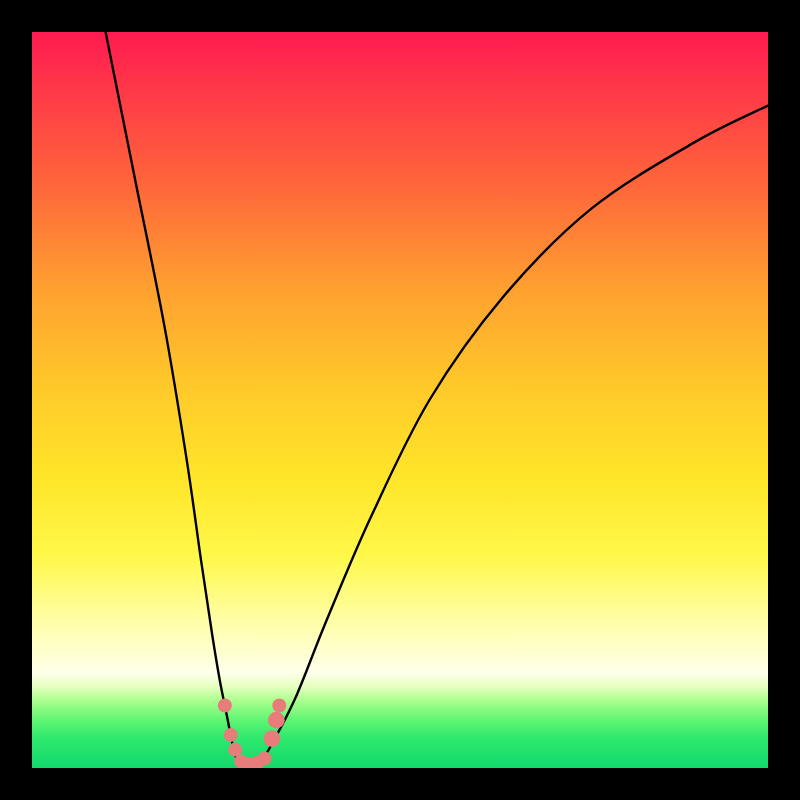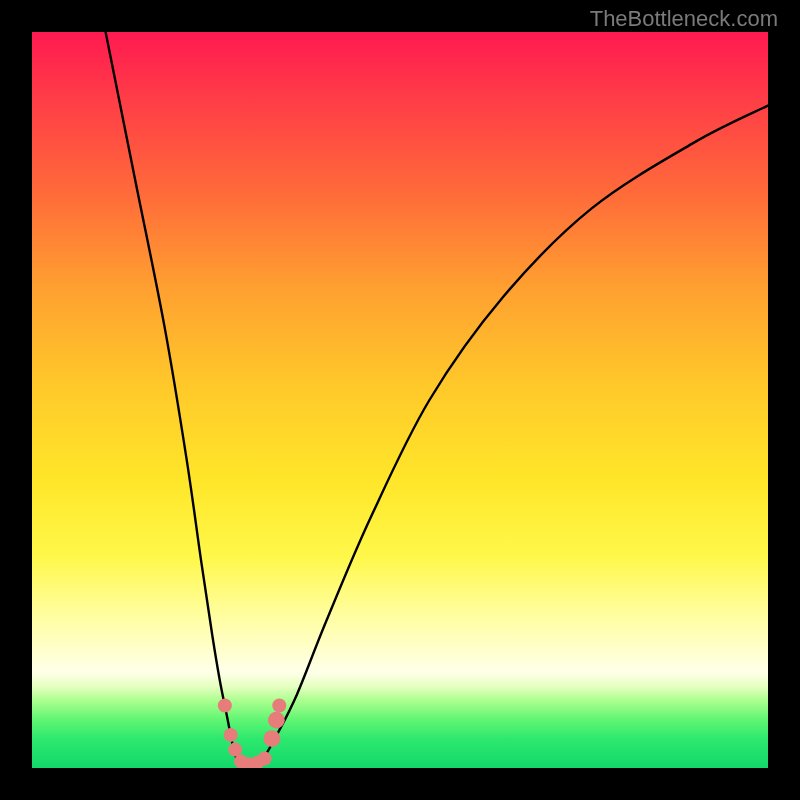--- a/index.html
+++ b/index.html
@@ -96,14 +96,13 @@
           <circle cx="217.11999999999998" cy="732.32" r="7" fill="#e77d7a"></circle>
           <circle cx="225.216" cy="730.848" r="7" fill="#e77d7a"></circle>
           <circle cx="232.576" cy="726.432" r="7" fill="#e77d7a"></circle>
           <circle cx="239.936" cy="706.56" r="8.4" fill="#e77d7a"></circle>
           <circle cx="244.352" cy="688.16" r="8.4" fill="#e77d7a"></circle>
           <circle cx="247.29600000000002" cy="673.44" r="7" fill="#e77d7a"></circle>
         </g>
     </svg>
   </div>
 
-  <div class="watermark">TheBottleneck.com</div>
 </div>
 
 </body></html>

